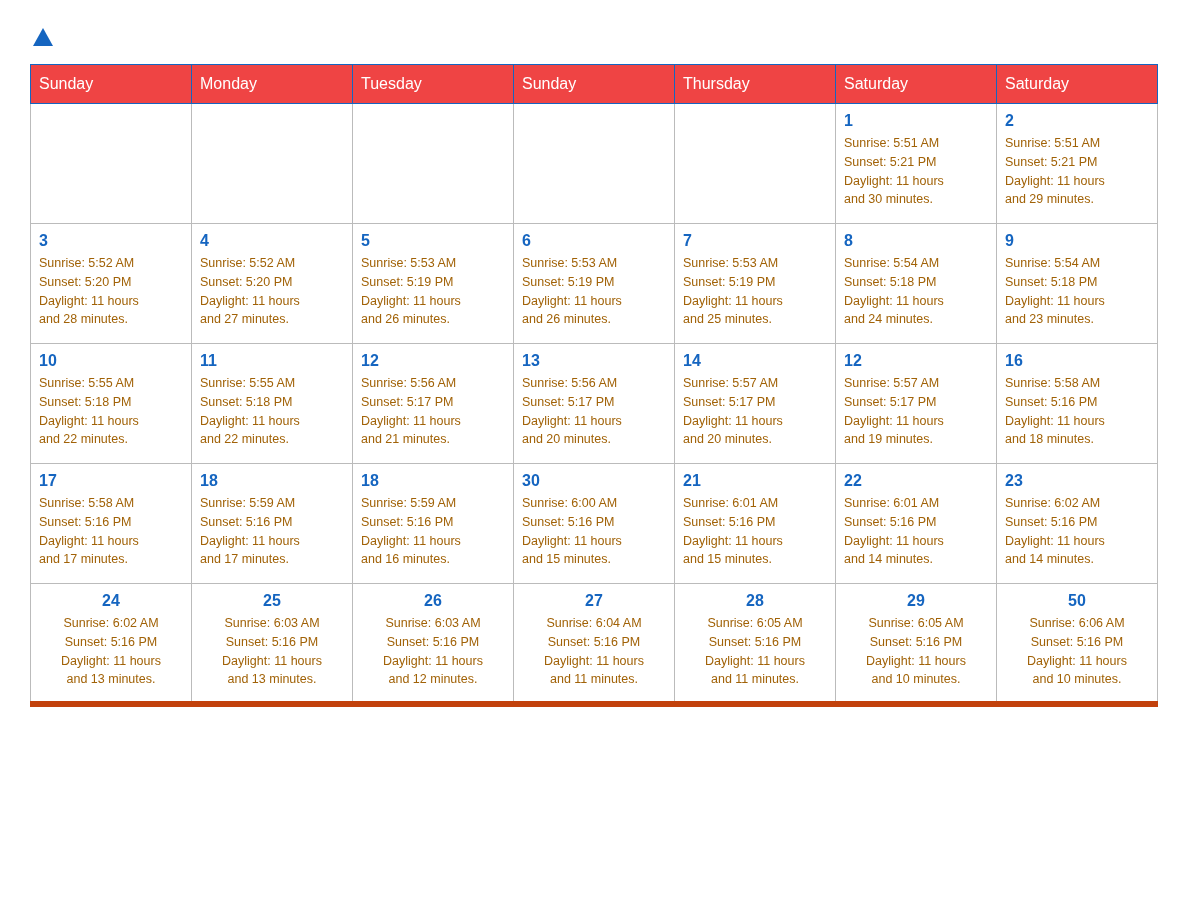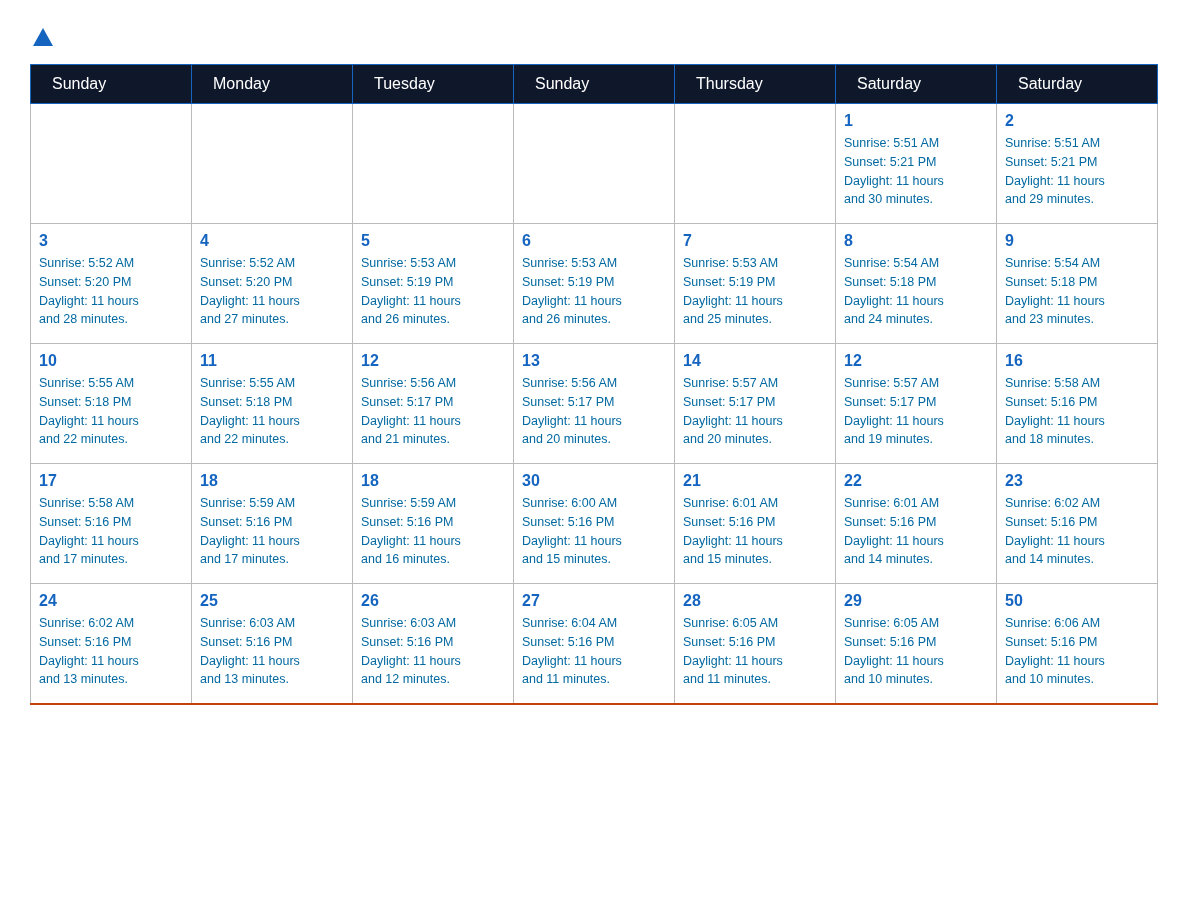--- a/index.html
+++ b/index.html
@@ -60,53 +60,54 @@
       font-size: 20px;
       color: #444;
       margin-top: 4px;
     }
     .calendar-table {
       width: 100%;
       border-collapse: collapse;
       border: 1px solid #aaa;
     }
     .calendar-table th {
-      background-color: #0f172a;
+      background-color: #ef4444;
       color: #fff;
       font-size: 16px;
       font-weight: normal;
-      padding: 10px 21px;
+      padding: 10px 8px;
       text-align: left;
       border: 1px solid #1565c0;
     }
     .calendar-table td {
       vertical-align: top;
       padding: 8px 8px 10px 8px;
       border: 1px solid #bbb;
       width: calc(100% / 7);
       min-height: 110px;
       height: 120px;
     }
     .day-number {
       font-size: 16px;
       font-weight: bold;
       color: #1565c0;
       margin-bottom: 4px;
       display: block;
     }
     .day-info {
       font-size: 12.5px;
-      color: #0369a1;
+      color: #a16207;
       line-height: 1.5;
     }
     .empty-cell {
       background: #fff;
     }
     tr:last-child td {
-      border-bottom: 2px solid #c2410c;
+      border-bottom: 6px solid #c2410c;
+      text-align: center;
     }
   </style>
 </head>
 <body>
 
 <div class="header-area">
   <div class="logo">
     <div class="logo-top">
       <span class="logo-general"></span>
       <div class="logo-triangle"></div>

